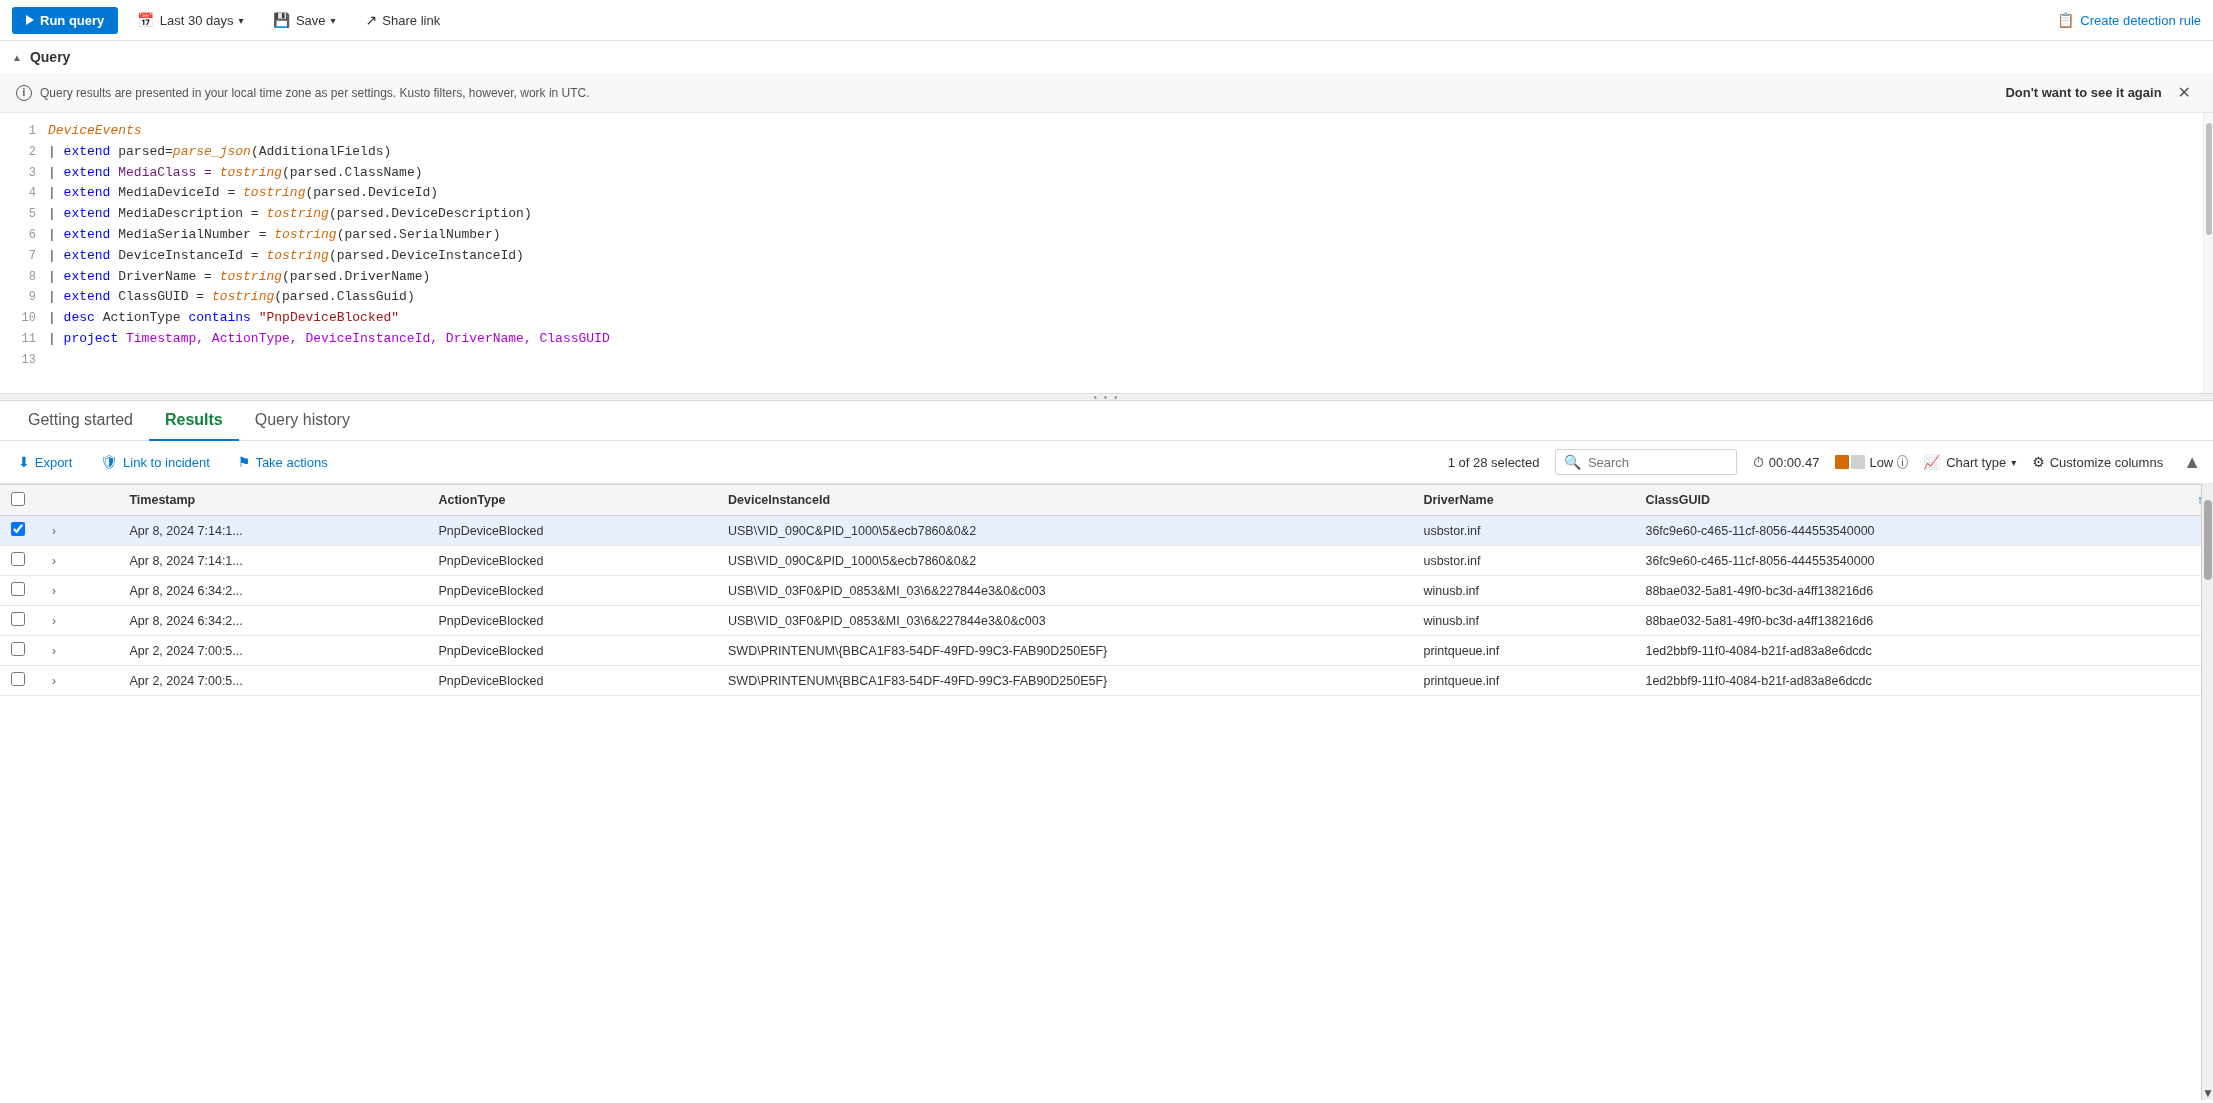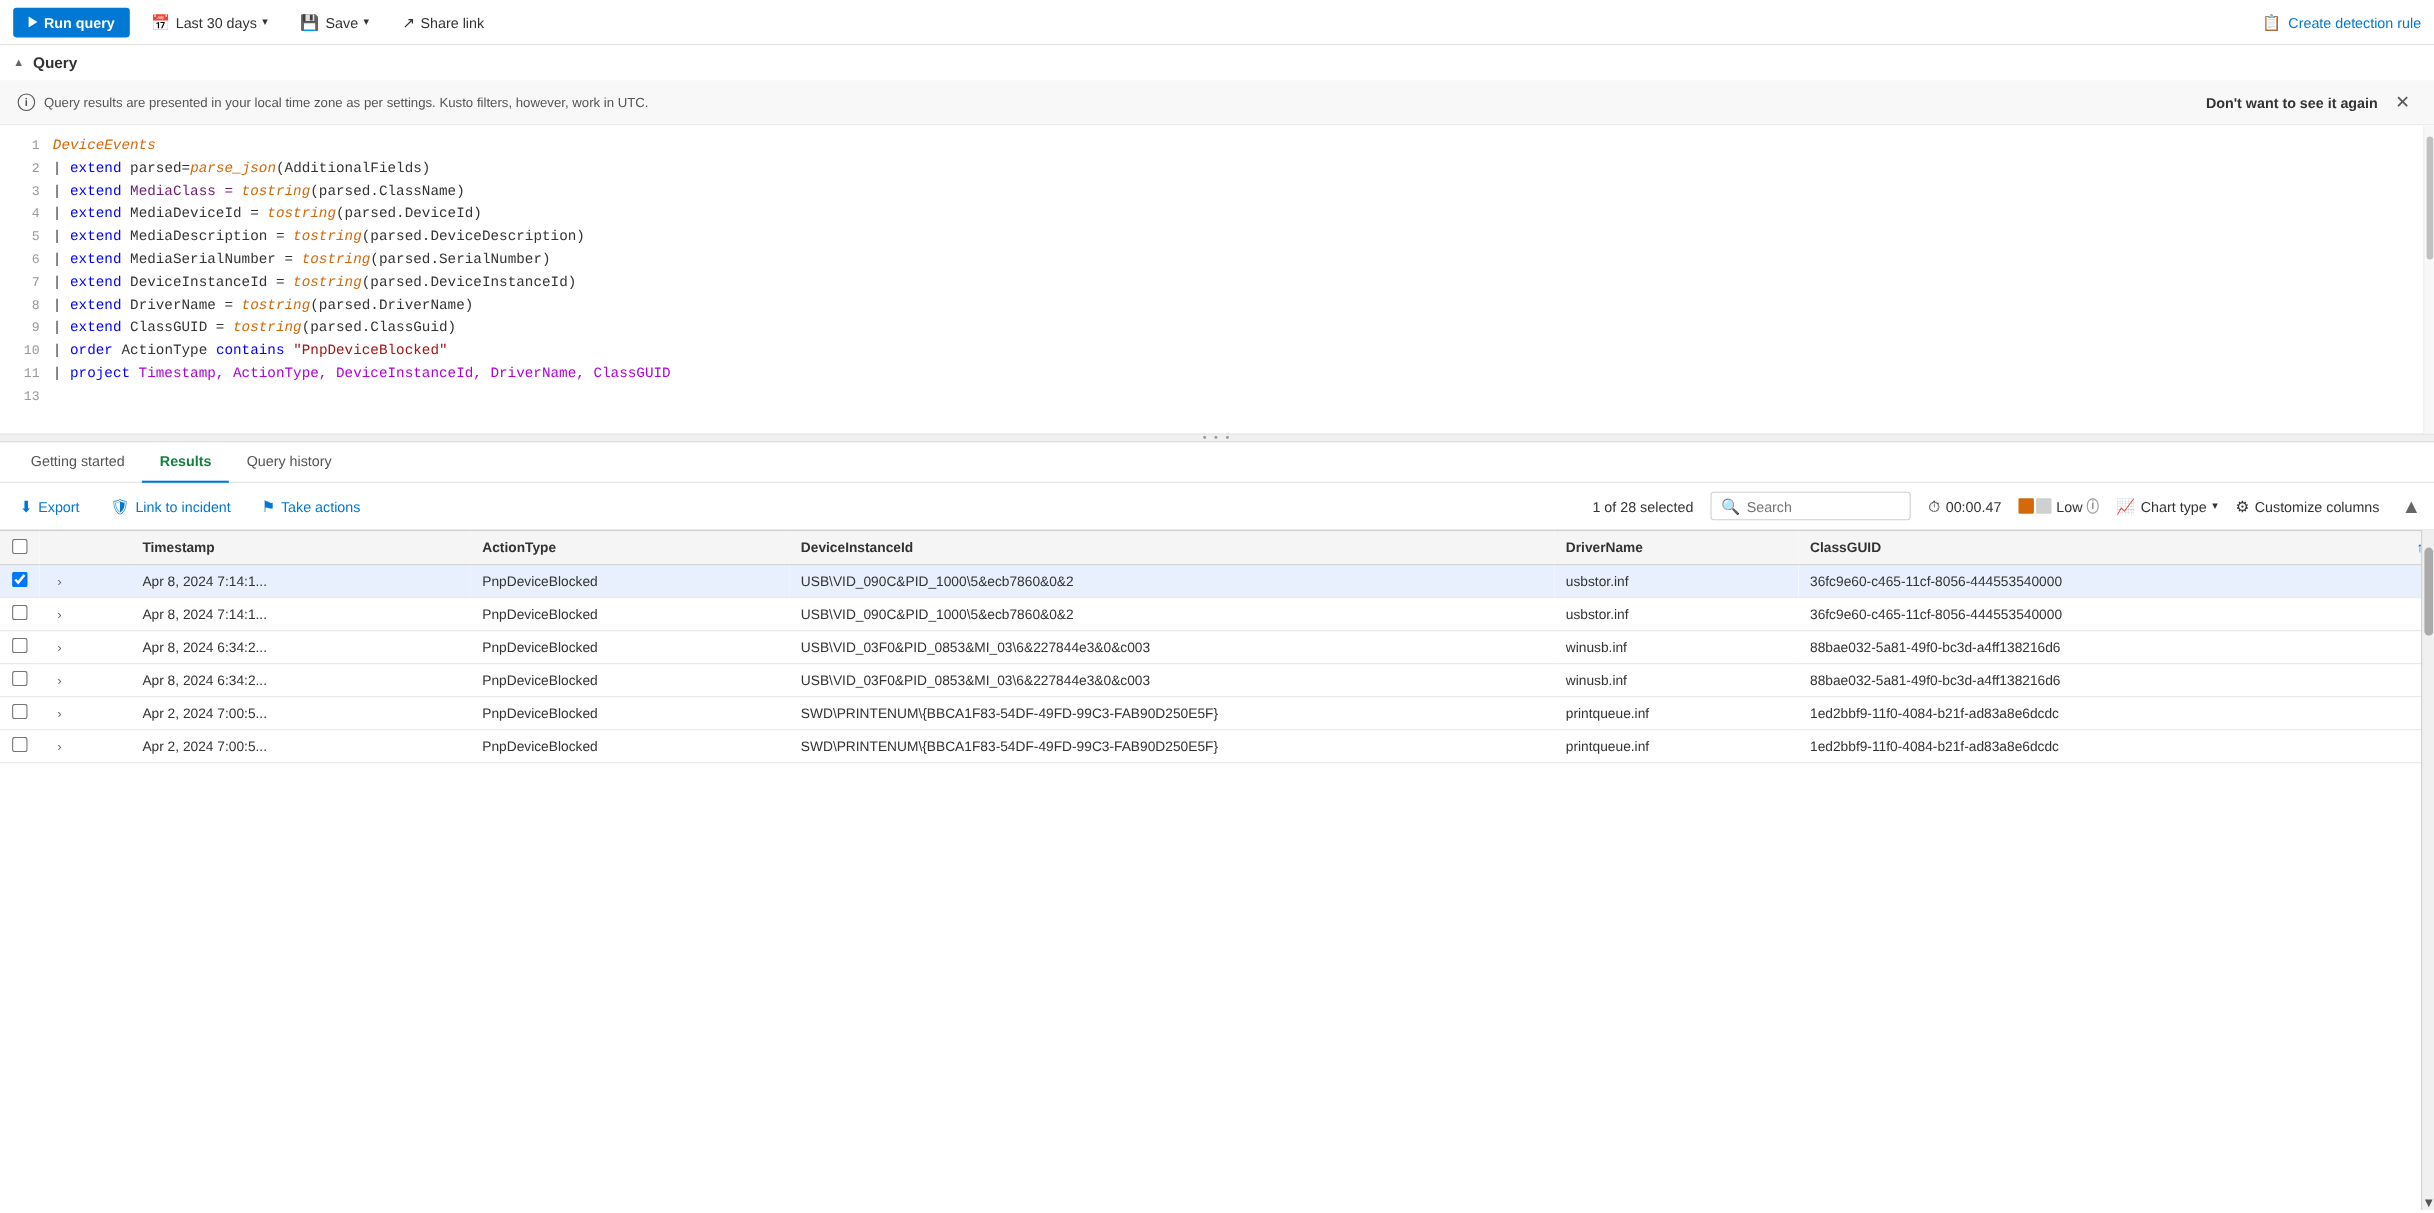--- a/index.html
+++ b/index.html
@@ -50,21 +50,21 @@
     .kw-red { color: #a31515; }
 
     
     .drag-handle {
       height: 8px; background: #f0f0f0; border-top: 1px solid #ddd; border-bottom: 1px solid #ddd;
       cursor: row-resize; display: flex; align-items: center; justify-content: center;
     }
     .drag-dots { color: #999; font-size: 10px; letter-spacing: 2px; }
     .results-tabs { display: flex; border-bottom: 1px solid #e0e0e0; padding: 0 12px; }
     .tab {
-      padding: 10px 16px; cursor: pointer; font-size: 13px; color: #555;
+      padding: 10px 16px; cursor: pointer; font-size: 16px; color: #555;
       border-bottom: 2px solid transparent; margin-bottom: -1px;
     }
     .tab.active { color: #15803d; border-bottom-color: #0078d4; font-weight: 600; }
 
     
     .results-toolbar {
       display: flex; align-items: center; padding: 8px 12px; gap: 16px;
       border-bottom: 1px solid #e8e8e8; background: #fff;
     }
     .results-action {
@@ -210,21 +210,21 @@
         <span class="code-content"><span style="color:#333;">| </span><span class="kw-blue">extend</span><span style="color:#333;"> DriverName = </span><span class="kw-orange">tostring</span><span style="color:#333;">(parsed.DriverName)</span></span>
       </div>
 
       <div class="code-line">
         <span class="line-num">9</span>
         <span class="code-content"><span style="color:#333;">| </span><span class="kw-blue">extend</span><span style="color:#333;"> ClassGUID = </span><span class="kw-orange">tostring</span><span style="color:#333;">(parsed.ClassGuid)</span></span>
       </div>
 
       <div class="code-line">
         <span class="line-num">10</span>
-        <span class="code-content"><span style="color:#333;">| </span><span class="kw-blue">order</span><span style="color:#333;"> ActionType </span><span class="kw-blue">contains</span><span style="color:#333;"> </span><span class="kw-red">"PnpDeviceBlocked"</span></span>
+        <span class="code-content"><span style="color:#333;">| </span><span class="kw-blue">desc</span><span style="color:#333;"> ActionType </span><span class="kw-blue">contains</span><span style="color:#333;"> </span><span class="kw-red">"PnpDeviceBlocked"</span></span>
       </div>
 
       <div class="code-line">
         <span class="line-num">11</span>
         <span class="code-content"><span style="color:#333;">| </span><span class="kw-blue">project</span><span style="color:#af00db;"> Timestamp, ActionType, DeviceInstanceId, DriverName, ClassGUID</span></span>
       </div>
 
 
       <div class="code-line">
         <span class="line-num">13</span>

